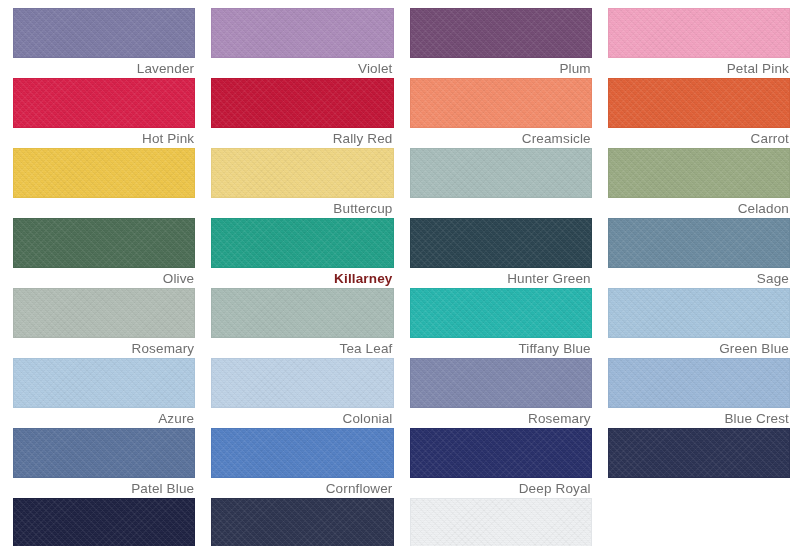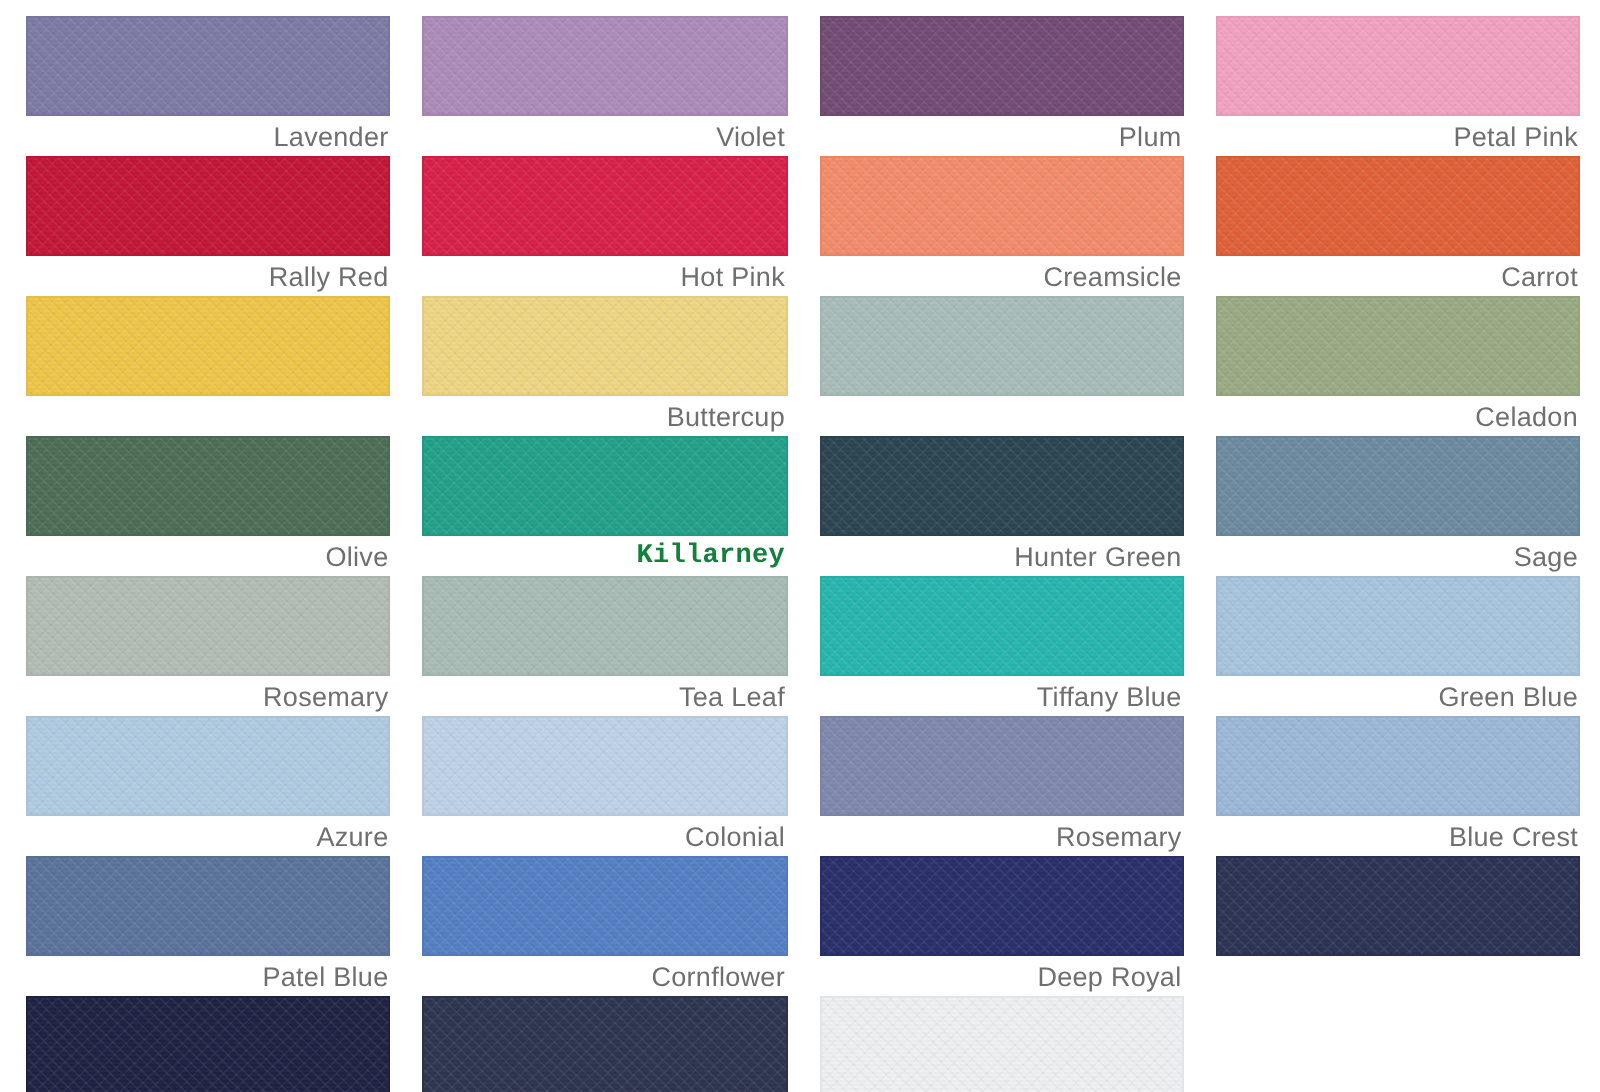--- a/index.html
+++ b/index.html
@@ -92,22 +92,21 @@
     line-height: 18px;
     padding-top: 2px;
     padding-right: 1px;
     color: #6f6f6f;
     letter-spacing: 0.15px;
     white-space: nowrap;
   }
 
   .swatch-label.is-highlighted {
     font-weight: bold;
-    color: #15803d;
-    font-family: Liberation Mono, monospace;
+    color: #7f1d1d;
   }
 </style>
 </head>
 <body>
 
 <div id="swatch-chart">
     <div class="swatch-cell">
       <div class="swatch-chip" style="background-color: rgb(125, 123, 165);"></div>
       <div class="swatch-label">Lavender</div>
     </div>
@@ -117,28 +116,28 @@
     </div>
     <div class="swatch-cell">
       <div class="swatch-chip" style="background-color: rgb(115, 76, 116);"></div>
       <div class="swatch-label">Plum</div>
     </div>
     <div class="swatch-cell">
       <div class="swatch-chip" style="background-color: rgb(242, 162, 192);"></div>
       <div class="swatch-label">Petal Pink</div>
     </div>
     <div class="swatch-cell">
+      <div class="swatch-chip" style="background-color: rgb(216, 32, 74);"></div>
+      <div class="swatch-label">Hot Pink</div>
+    </div>
+    <div class="swatch-cell">
       <div class="swatch-chip" style="background-color: rgb(195, 22, 56);"></div>
       <div class="swatch-label">Rally Red</div>
     </div>
     <div class="swatch-cell">
-      <div class="swatch-chip" style="background-color: rgb(216, 32, 74);"></div>
-      <div class="swatch-label">Hot Pink</div>
-    </div>
-    <div class="swatch-cell">
       <div class="swatch-chip" style="background-color: rgb(243, 140, 107);"></div>
       <div class="swatch-label">Creamsicle</div>
     </div>
     <div class="swatch-cell">
       <div class="swatch-chip" style="background-color: rgb(224, 97, 56);"></div>
       <div class="swatch-label">Carrot</div>
     </div>
     <div class="swatch-cell">
       <div class="swatch-chip" style="background-color: rgb(238, 198, 74);"></div>
     </div>

